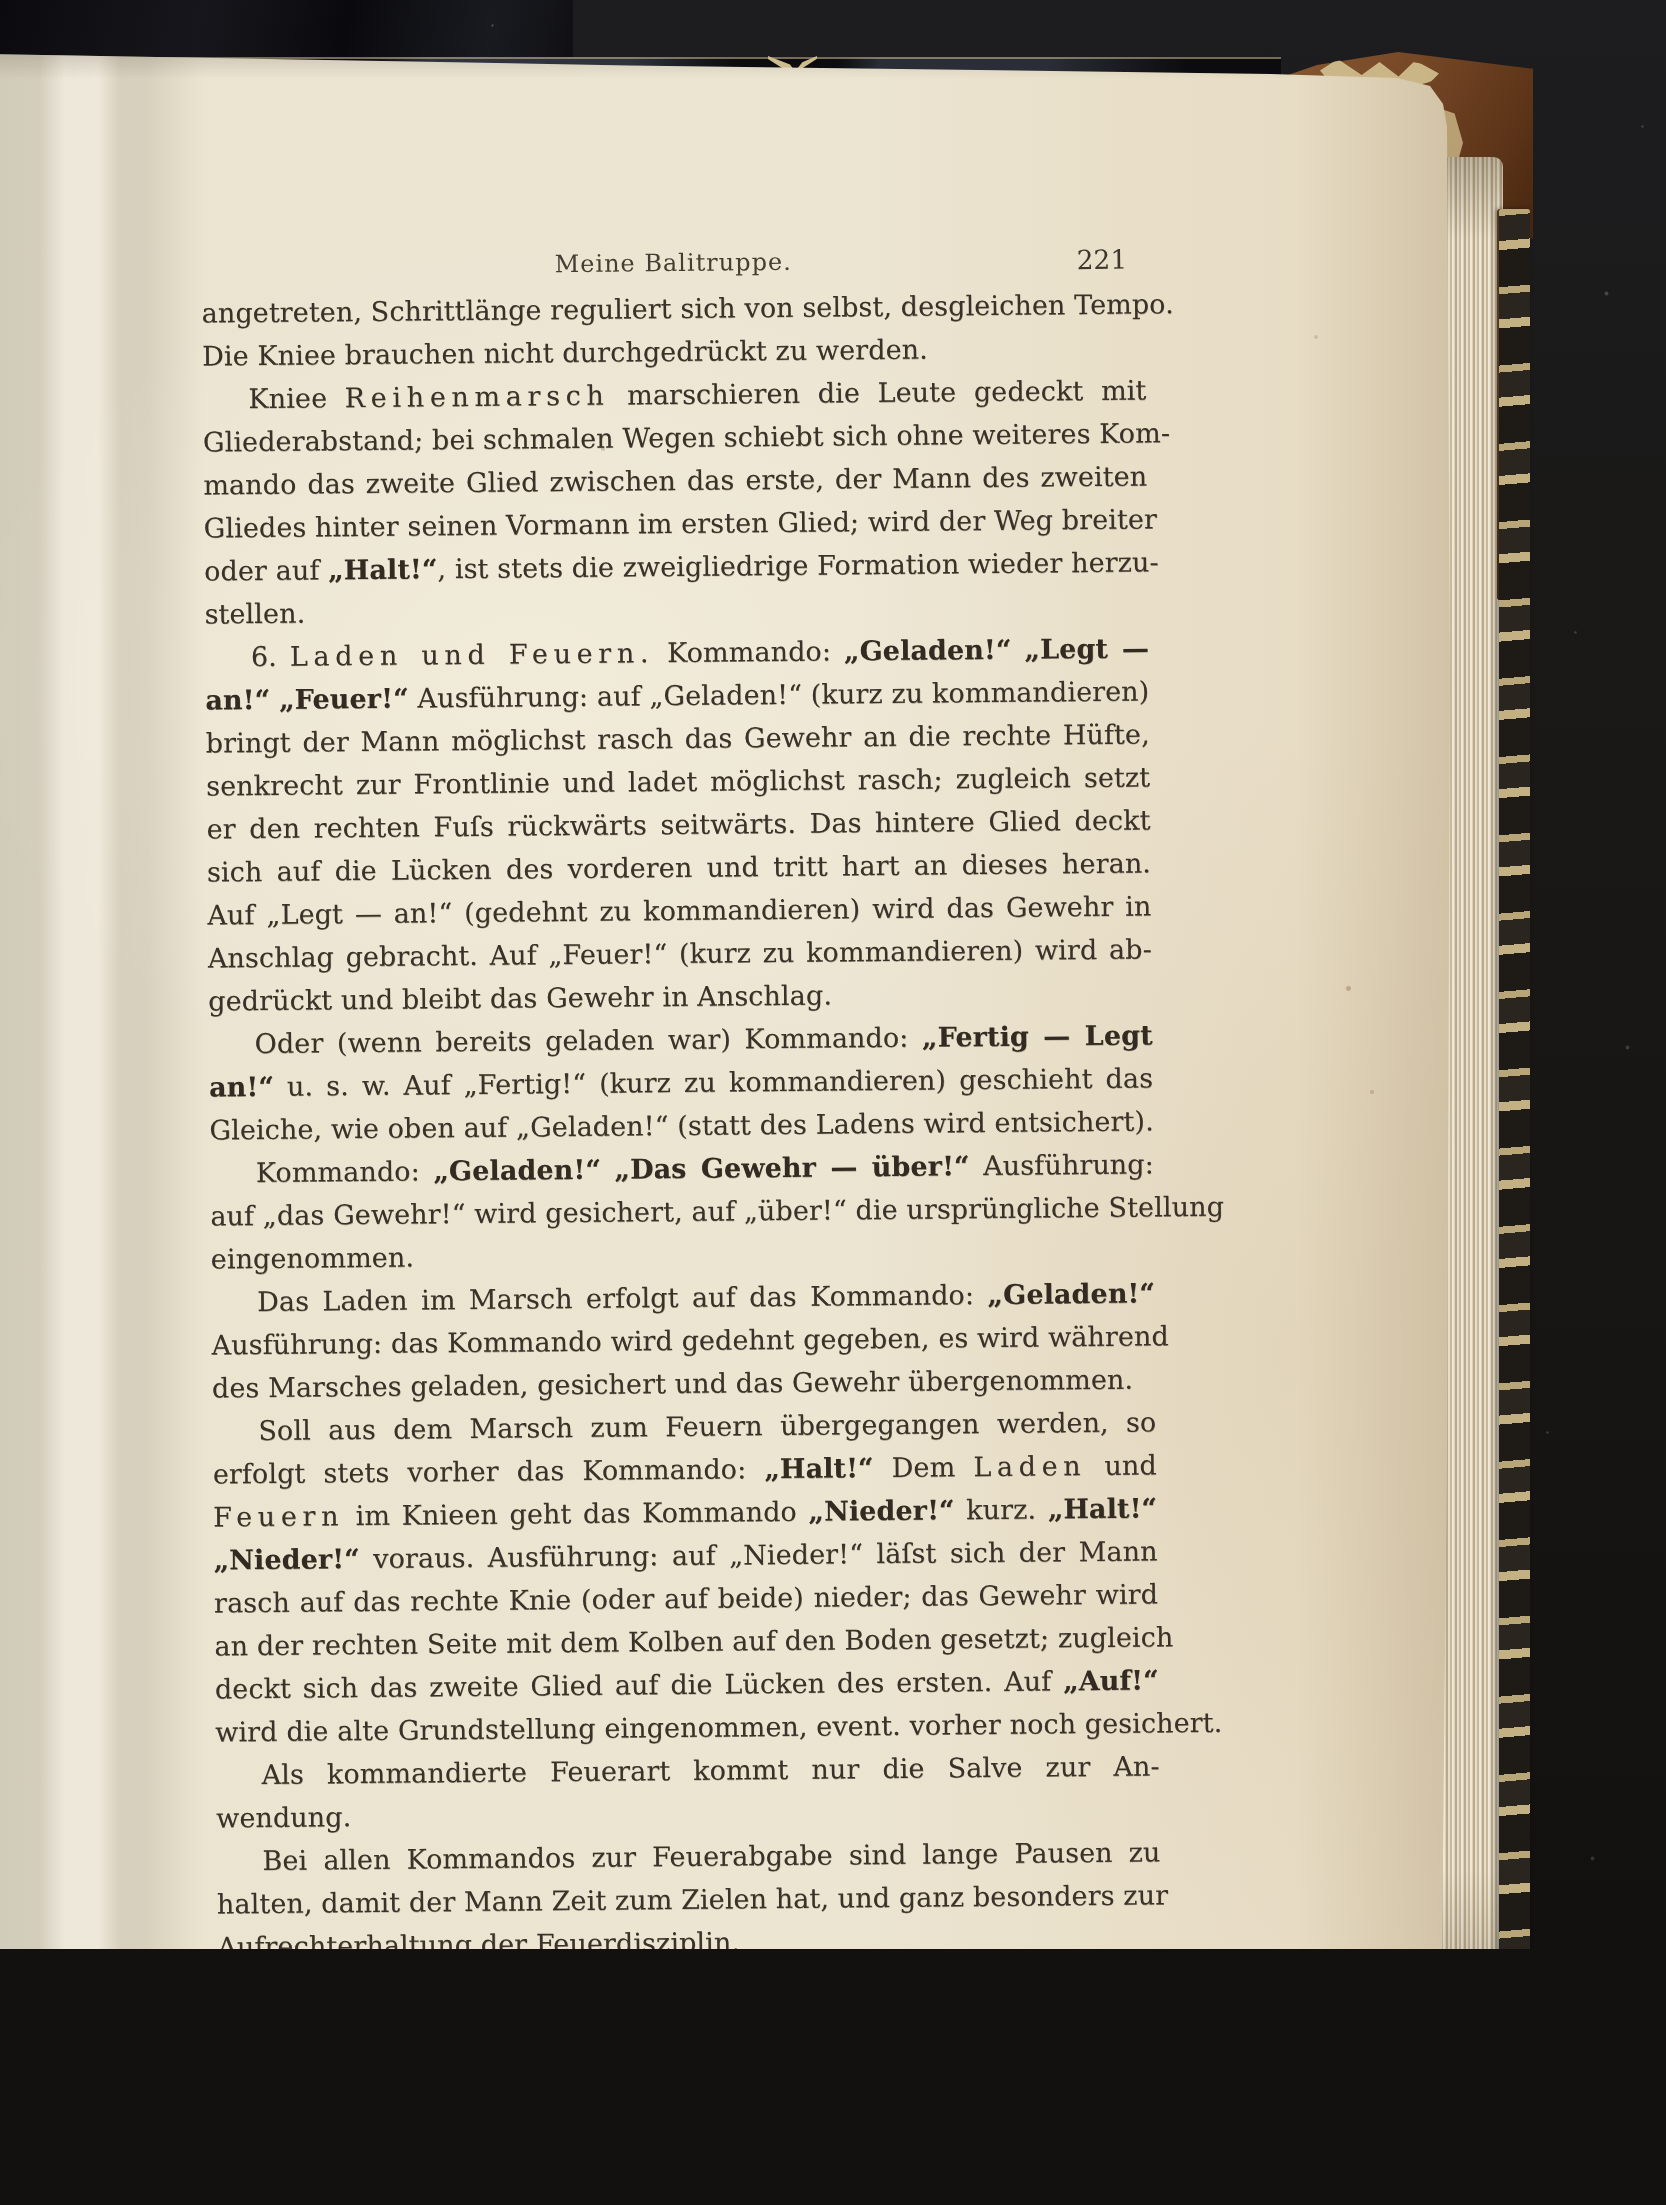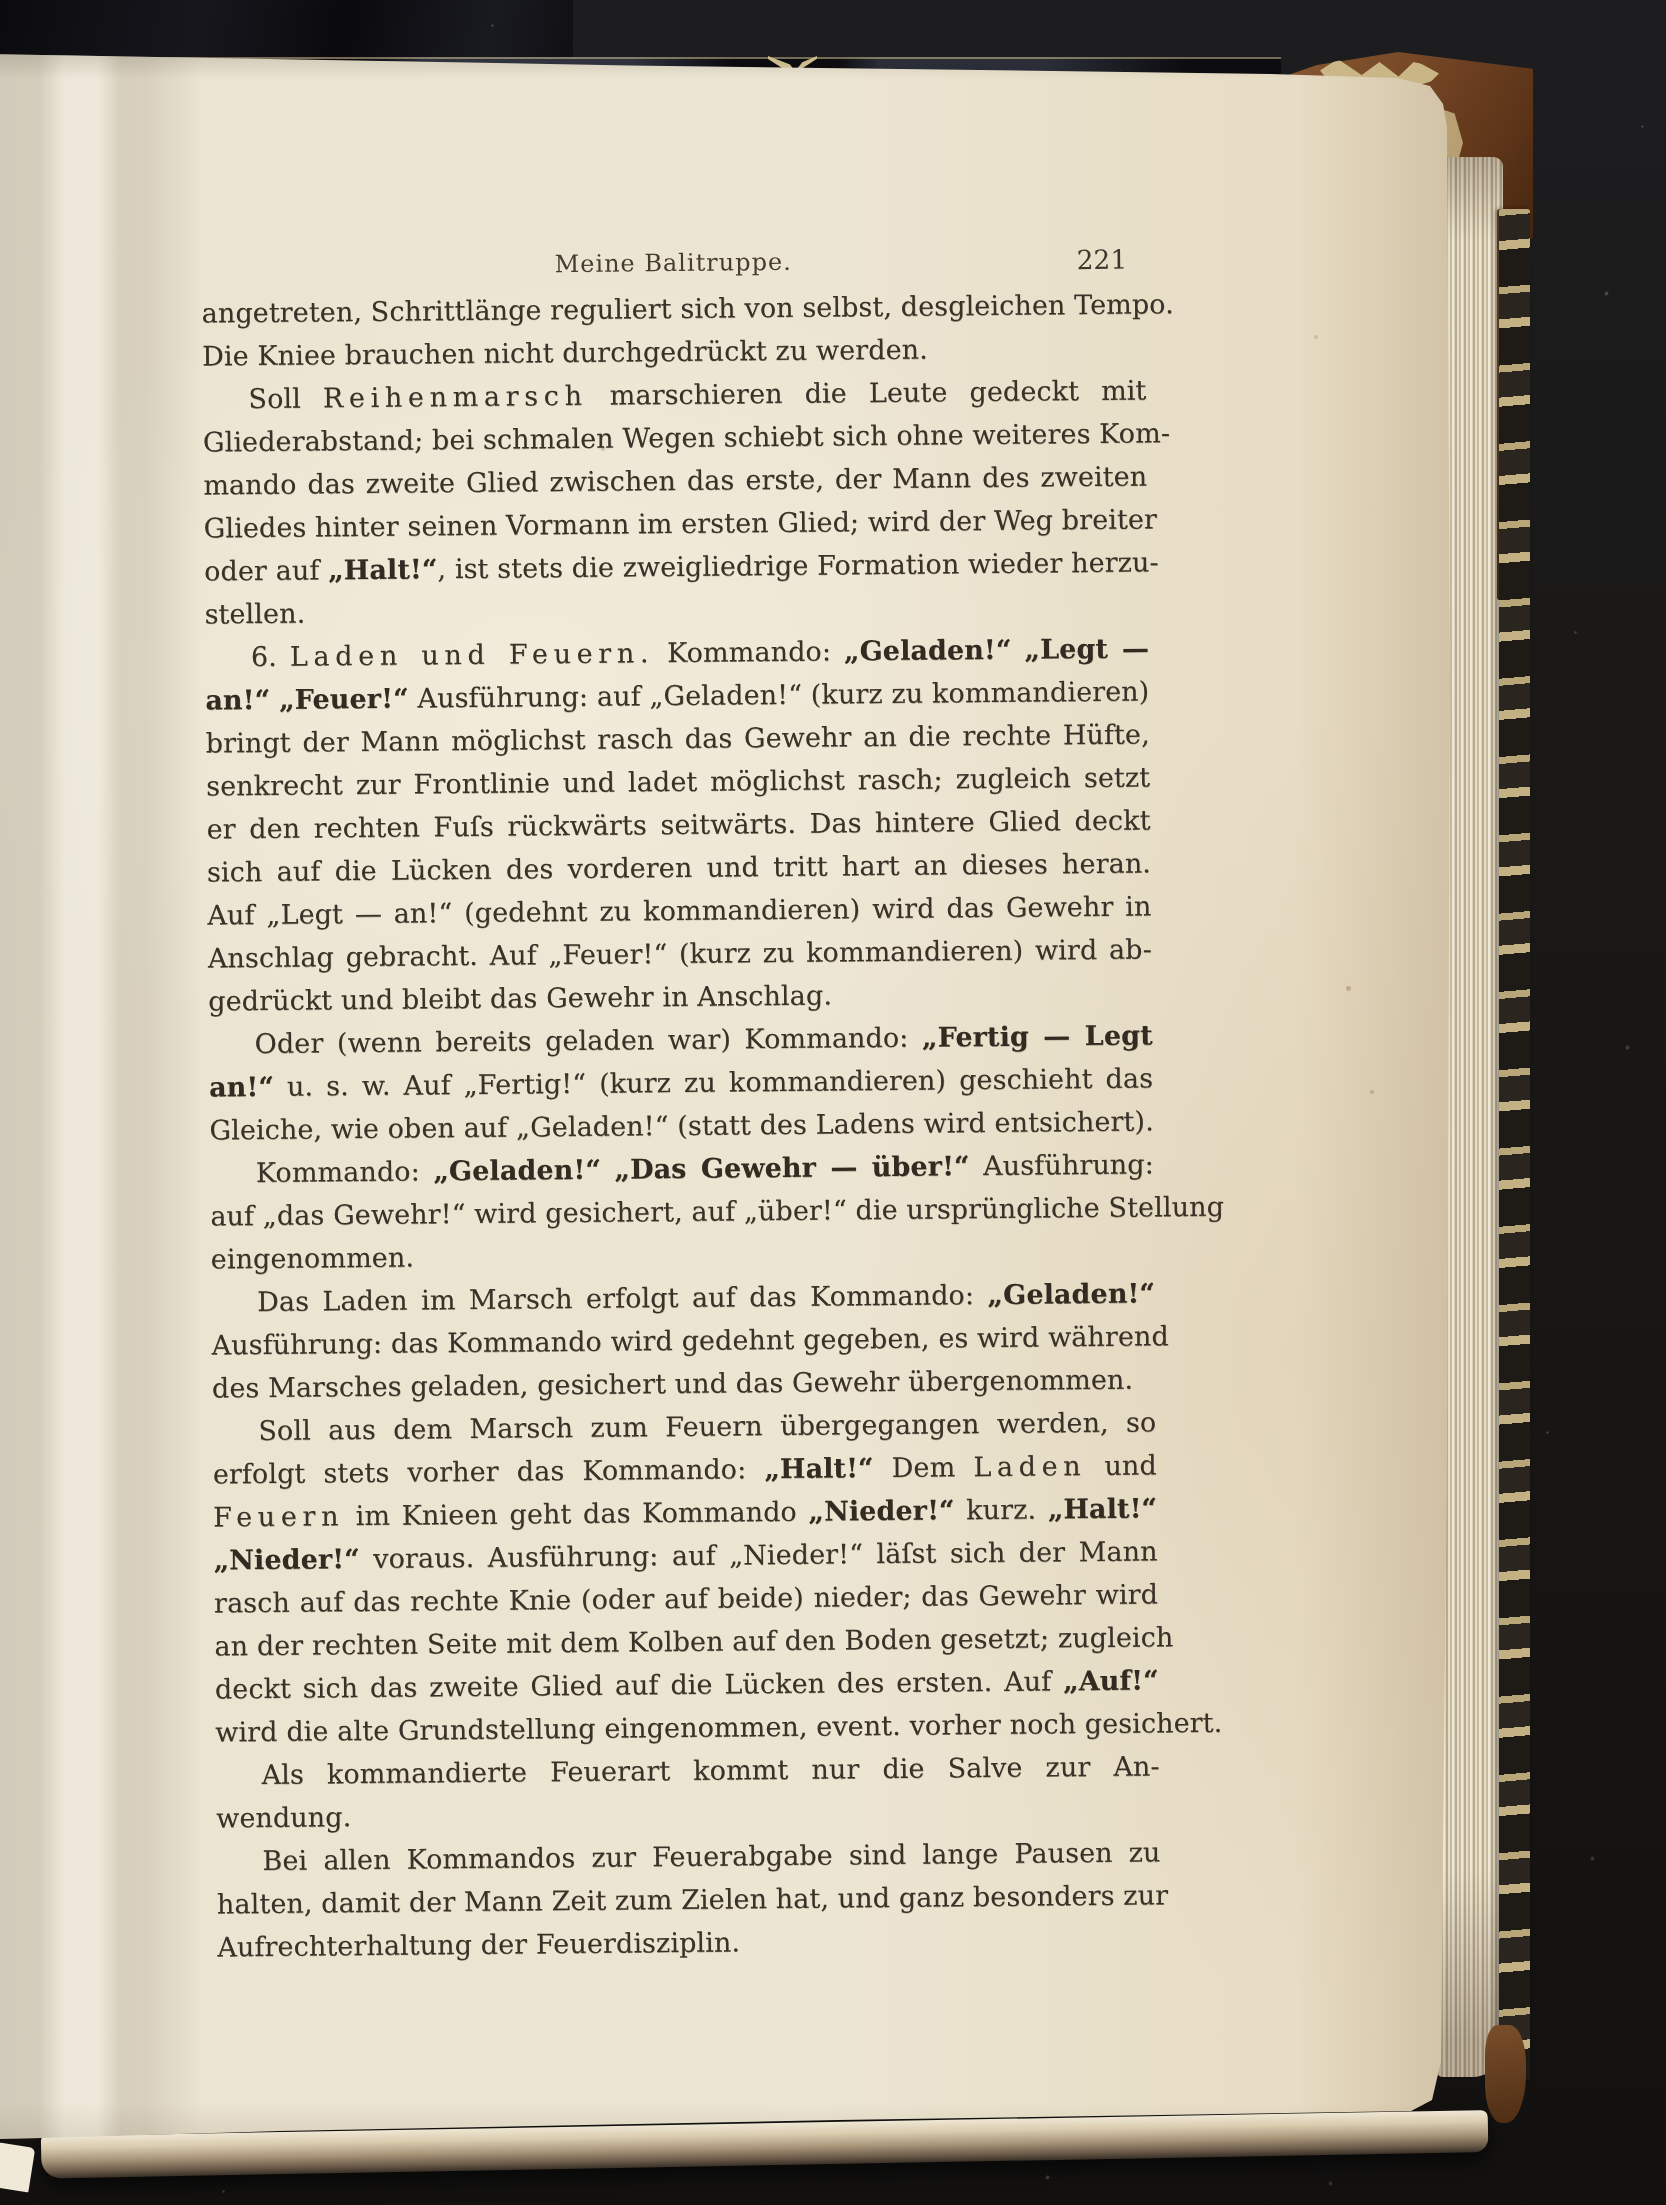--- a/index.html
+++ b/index.html
@@ -1,18 +1,18 @@
 <!DOCTYPE html>
 <html style="font-size:11.2px"><head>
 <meta charset="utf-8">
 <style>
   html,body{margin:0;padding:0;background:#121110;}
   body{width:1667px;height:2205px;overflow:hidden;
        font-family:"DejaVu Serif","Liberation Serif",serif;}
-  .scene{position:relative;width:1667px;height:2205px;overflow:hidden;
+  .scene{position:relative;width:1667px;height:1949px;overflow:hidden;
          background:linear-gradient(180deg,#1d1d20 0%,#1a1918 28%,#171615 62%,#121110 100%);}
 
   
   .cover-topleft{position:absolute;left:0;top:0;width:573px;height:60px;
      background:linear-gradient(100deg,#0b0b0f 0%,#16161c 35%,#0a0a0e 60%,#191a20 85%,#101014 100%);}
   .cover-strip{position:absolute;left:0;top:57px;width:1281px;height:24px;
      background:#0c0c10;border-top:2.1px solid rgba(203,188,142,.55);
      background-image:linear-gradient(90deg,rgba(122,132,162,.35) 0 98px,rgba(0,0,0,0) 209px 363px,
         rgba(132,142,168,.30) 433px 628px,rgba(0,0,0,0) 733px 838px,
         rgba(120,130,155,.28) 880px 1047px,rgba(0,0,0,0) 1187px);}
@@ -137,21 +137,21 @@
     <div class="spot s4"></div>
 
     <div class="textwrap">
       <div class="header-row">
         <span class="running-title">Meine Balitruppe.</span>
         <span class="page-number">221</span>
       </div>
       <div class="text-column">
           <div class="line"><span>angetreten, Schrittlänge reguliert sich von selbst, desgleichen Tempo.</span></div>
           <div class="line last"><span>Die Kniee brauchen nicht durchgedrückt zu werden.</span></div>
-          <div class="line in"><span>Soll </span><span class="seg-sp">Reihenmarsch</span><span> marschieren die Leute gedeckt mit</span></div>
+          <div class="line in"><span>Kniee </span><span class="seg-sp">Reihenmarsch</span><span> marschieren die Leute gedeckt mit</span></div>
           <div class="line"><span>Gliederabstand; bei schmalen Wegen schiebt sich ohne weiteres Kom-</span></div>
           <div class="line"><span>mando das zweite Glied zwischen das erste, der Mann des zweiten</span></div>
           <div class="line"><span>Gliedes hinter seinen Vormann im ersten Glied; wird der Weg breiter</span></div>
           <div class="line"><span>oder auf </span><span class="seg-b">„Halt!“</span><span>, ist stets die zweigliedrige Formation wieder herzu-</span></div>
           <div class="line last"><span>stellen.</span></div>
           <div class="line in"><span>6. </span><span class="seg-sp">Laden und Feuern.</span><span> Kommando: </span><span class="seg-b">„Geladen!“</span><span> </span><span class="seg-b">„Legt —</span></div>
           <div class="line"><span class="seg-b">an!“</span><span> </span><span class="seg-b">„Feuer!“</span><span> Ausführung: auf „Geladen!“ (kurz zu kommandieren)</span></div>
           <div class="line"><span>bringt der Mann möglichst rasch das Gewehr an die rechte Hüfte,</span></div>
           <div class="line"><span>senkrecht zur Frontlinie und ladet möglichst rasch; zugleich setzt</span></div>
           <div class="line"><span>er den rechten Fuſs rückwärts seitwärts. Das hintere Glied deckt</span></div>

